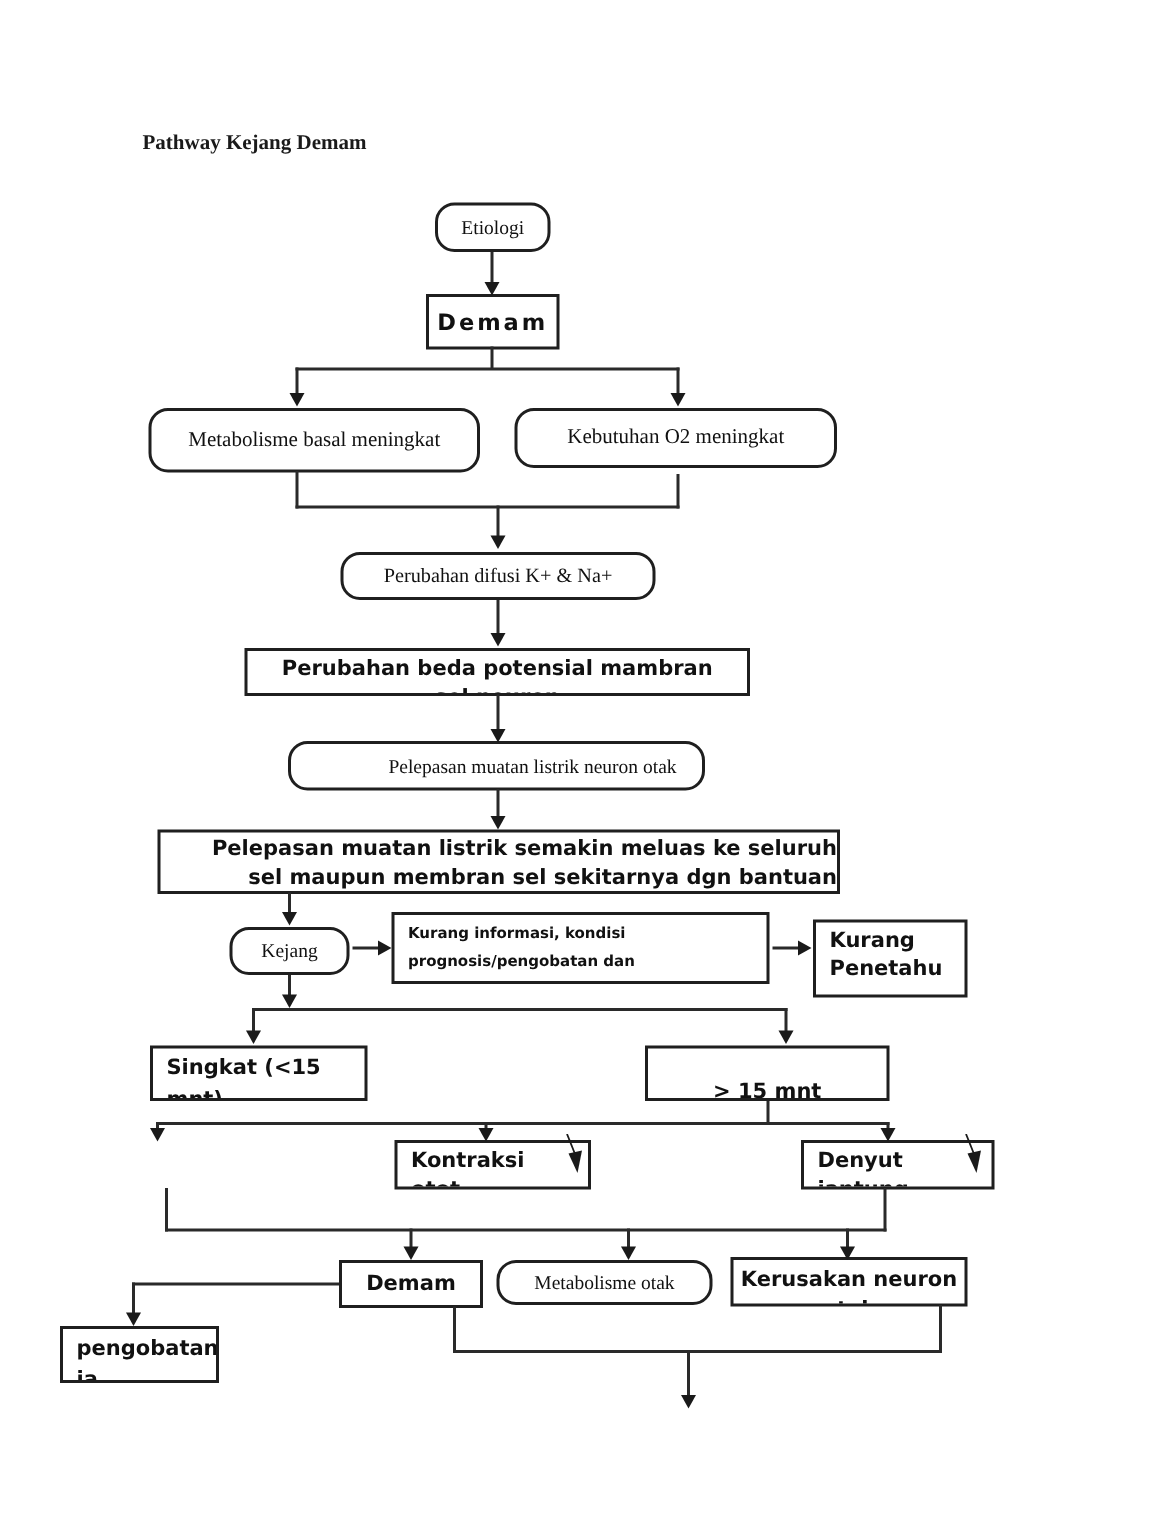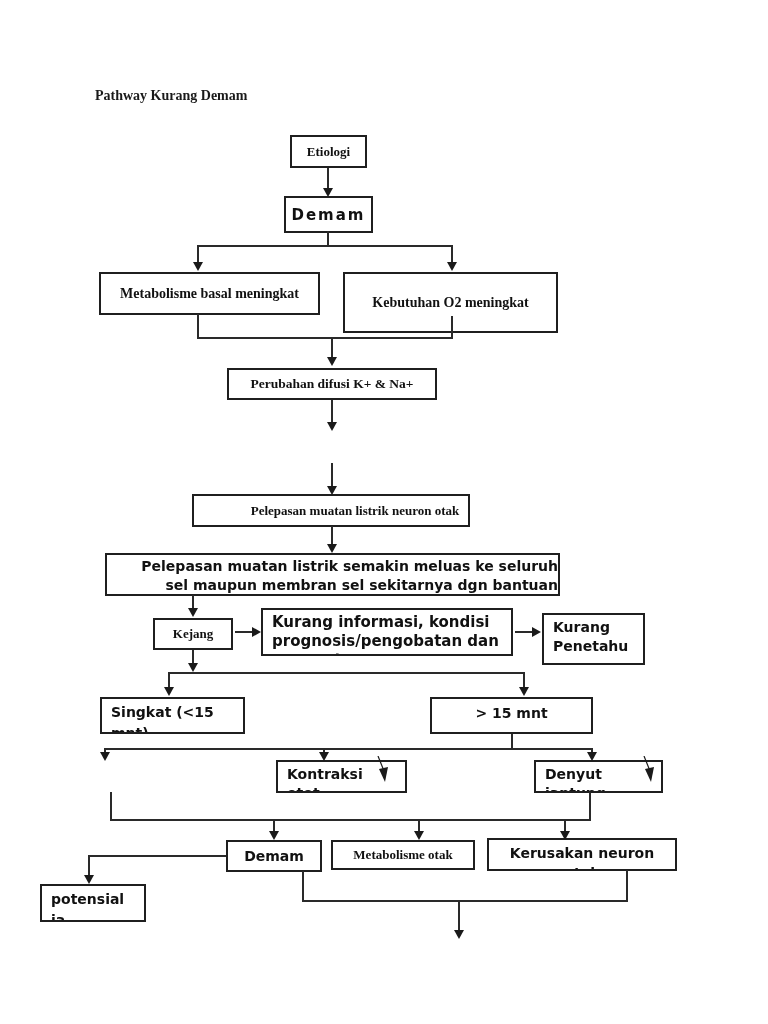--- a/index.html
+++ b/index.html
@@ -2,96 +2,100 @@
 <html><head>
 <meta charset="utf-8">
 <style>
   html,body{margin:0;padding:0;background:#ffffff;}
   .page{position:relative;width:768px;height:1024px;background:#ffffff;overflow:hidden;
         font-family:"DejaVu Sans","Liberation Sans",sans-serif;color:#111;}
   .title{position:absolute;font-family:"Liberation Serif","DejaVu Serif",serif;
          font-weight:bold;font-size:14px;color:#1a1a1a;}
   .box{position:absolute;background:#fff;border:2px solid #1f1f1f;box-sizing:border-box;
        overflow:hidden;color:#111;}
-  .serif{font-family:"Liberation Serif","DejaVu Serif",serif;font-weight:bold;}
+  .serif{font-family:"Liberation Serif","DejaVu Serif",serif;font-weight:normal;border-radius:13px;}
   .sans{font-family:"DejaVu Sans","Liberation Sans",sans-serif;font-weight:600;}
   .center{display:flex;align-items:center;justify-content:center;text-align:center;}
   .lines{display:block;}
   .lines .ln{display:block;}
   .lv{position:absolute;width:2px;background:#2a2a2a;}
   .lh{position:absolute;height:2px;background:#2a2a2a;}
   .ah-d{position:absolute;width:0;height:0;border-left:5px solid transparent;
         border-right:5px solid transparent;border-top:9px solid #1a1a1a;}
   .ah-r{position:absolute;width:0;height:0;border-top:5px solid transparent;
         border-bottom:5px solid transparent;border-left:9px solid #1a1a1a;}
   .diag{position:absolute;}
 </style>
 </head>
 <body>
 
 <div class="page">
 
-  <div class="title" style="left:95px;top:88px;">Pathway Kurang Demam</div>
+  <div class="title" style="left:95px;top:88px;">Pathway Kejang Demam</div>
 
   <div class="box serif center" style="left:290px;top:135px;width:77px;height:33px;font-size:13px;">
     <span>Etiologi</span>
   </div>
 
   <div class="box sans center" style="left:284px;top:196px;width:89px;height:37px;font-size:15px;letter-spacing:2px;">
     <span>Demam</span>
   </div>
 
   <div class="box serif center" style="left:99px;top:272px;width:221px;height:43px;font-size:14px;align-items:center;">
     <span>Metabolisme basal meningkat</span>
   </div>
 
-  <div class="box serif center" style="left:343px;top:272px;width:215px;height:61px;font-size:14px;">
+  <div class="box serif center" style="left:343px;top:272px;width:215px;height:40px;font-size:14px;">
     <span>Kebutuhan O2 meningkat</span>
   </div>
 
   <div class="box serif center" style="left:227px;top:368px;width:210px;height:32px;font-size:13.5px;">
     <span>Perubahan difusi K+ &amp; Na+</span>
   </div>
 
+  <div class="box sans lines" style="left:163px;top:432px;width:337px;height:32px;font-size:14px;line-height:19px;text-align:center;padding-top:3px;">
+    <span class="ln">Perubahan beda potensial mambran</span>
+    <span class="ln">sel neuron</span>
+  </div>
 
   <div class="box serif center" style="left:192px;top:494px;width:278px;height:33px;font-size:13px;padding-left:48px;">
     <span>Pelepasan muatan listrik neuron otak</span>
   </div>
 
   <div class="box sans lines" style="left:105px;top:553px;width:455px;height:43px;font-size:14px;line-height:19px;text-align:right;padding-top:2px;">
     <span class="ln">Pelepasan muatan listrik semakin meluas ke seluruh</span>
     <span class="ln">sel maupun membran sel sekitarnya dgn bantuan</span>
   </div>
 
   <div class="box serif center" style="left:153px;top:618px;width:80px;height:32px;font-size:13px;">
     <span>Kejang</span>
   </div>
 
-  <div class="box sans lines" style="left:261px;top:608px;width:252px;height:48px;font-size:15px;line-height:19px;padding:3px 0 0 9px;">
+  <div class="box sans lines" style="left:261px;top:608px;width:252px;height:48px;font-size:10px;line-height:19px;padding:3px 0 0 9px;">
     <span class="ln">Kurang informasi, kondisi</span>
     <span class="ln">prognosis/pengobatan dan</span>
     <span class="ln">perawatan</span>
   </div>
 
   <div class="box sans lines" style="left:542px;top:613px;width:103px;height:52px;font-size:14px;line-height:19px;padding:3px 0 0 9px;">
     <span class="ln">Kurang</span>
     <span class="ln">Penetahu</span>
   </div>
 
   <div class="box sans lines" style="left:100px;top:697px;width:145px;height:37px;font-size:14px;line-height:21px;padding:3px 0 0 9px;">
     <span class="ln">Singkat (&lt;15</span>
     <span class="ln">mnt)</span>
   </div>
 
-  <div class="box sans" style="left:430px;top:697px;width:163px;height:37px;font-size:14px;text-align:center;padding-top:6px;">
+  <div class="box sans" style="left:430px;top:697px;width:163px;height:37px;font-size:14px;text-align:center;padding-top:21px;">
     <span>&gt; 15 mnt</span>
   </div>
 
 
-  <div class="box sans lines" style="left:276px;top:760px;width:131px;height:33px;font-size:14px;line-height:19px;padding:3px 0 0 9px;">
+  <div class="box sans lines" style="left:263px;top:760px;width:131px;height:33px;font-size:14px;line-height:19px;padding:3px 0 0 9px;">
     <span class="ln">Kontraksi</span>
     <span class="ln">otot</span>
   </div>
   <svg class="diag" style="left:374px;top:756px;" width="16" height="30" viewBox="0 0 16 30">
     <line x1="4" y1="0" x2="10" y2="15" stroke="#1a1a1a" stroke-width="1.2"></line>
     <polygon points="5,13 14,11 11,26" fill="#1a1a1a"></polygon>
   </svg>
 
   <div class="box sans lines" style="left:534px;top:760px;width:129px;height:33px;font-size:14px;line-height:19px;padding:3px 0 0 9px;">
     <span class="ln">Denyut</span>
@@ -103,27 +107,27 @@
   </svg>
 
   <div class="box sans center" style="left:226px;top:840px;width:96px;height:32px;font-size:14px;">
     <span>Demam</span>
   </div>
 
   <div class="box serif center" style="left:331px;top:840px;width:144px;height:30px;font-size:13px;align-items:center;">
     <span>Metabolisme otak</span>
   </div>
 
-  <div class="box sans lines" style="left:487px;top:838px;width:190px;height:33px;font-size:14px;line-height:20px;text-align:center;padding-top:3px;">
+  <div class="box sans lines" style="left:487px;top:838px;width:158px;height:33px;font-size:14px;line-height:20px;text-align:center;padding-top:3px;">
     <span class="ln">Kerusakan neuron</span>
     <span class="ln">otak</span>
   </div>
 
   <div class="box sans lines" style="left:40px;top:884px;width:106px;height:38px;font-size:14px;line-height:21px;padding:3px 0 0 9px;">
-    <span class="ln">potensial</span>
+    <span class="ln">pengobatan</span>
     <span class="ln">ia</span>
   </div>
 
   <div class="lv" style="left:327px;top:168px;height:22px;"></div>
   <div class="ah-d" style="left:323px;top:188px;"></div>
 
   <div class="lv" style="left:327px;top:231px;height:15px;"></div>
   <div class="lh" style="left:197px;top:245px;width:256px;"></div>
   <div class="lv" style="left:197px;top:245px;height:18px;"></div>
   <div class="ah-d" style="left:193px;top:262px;"></div>

